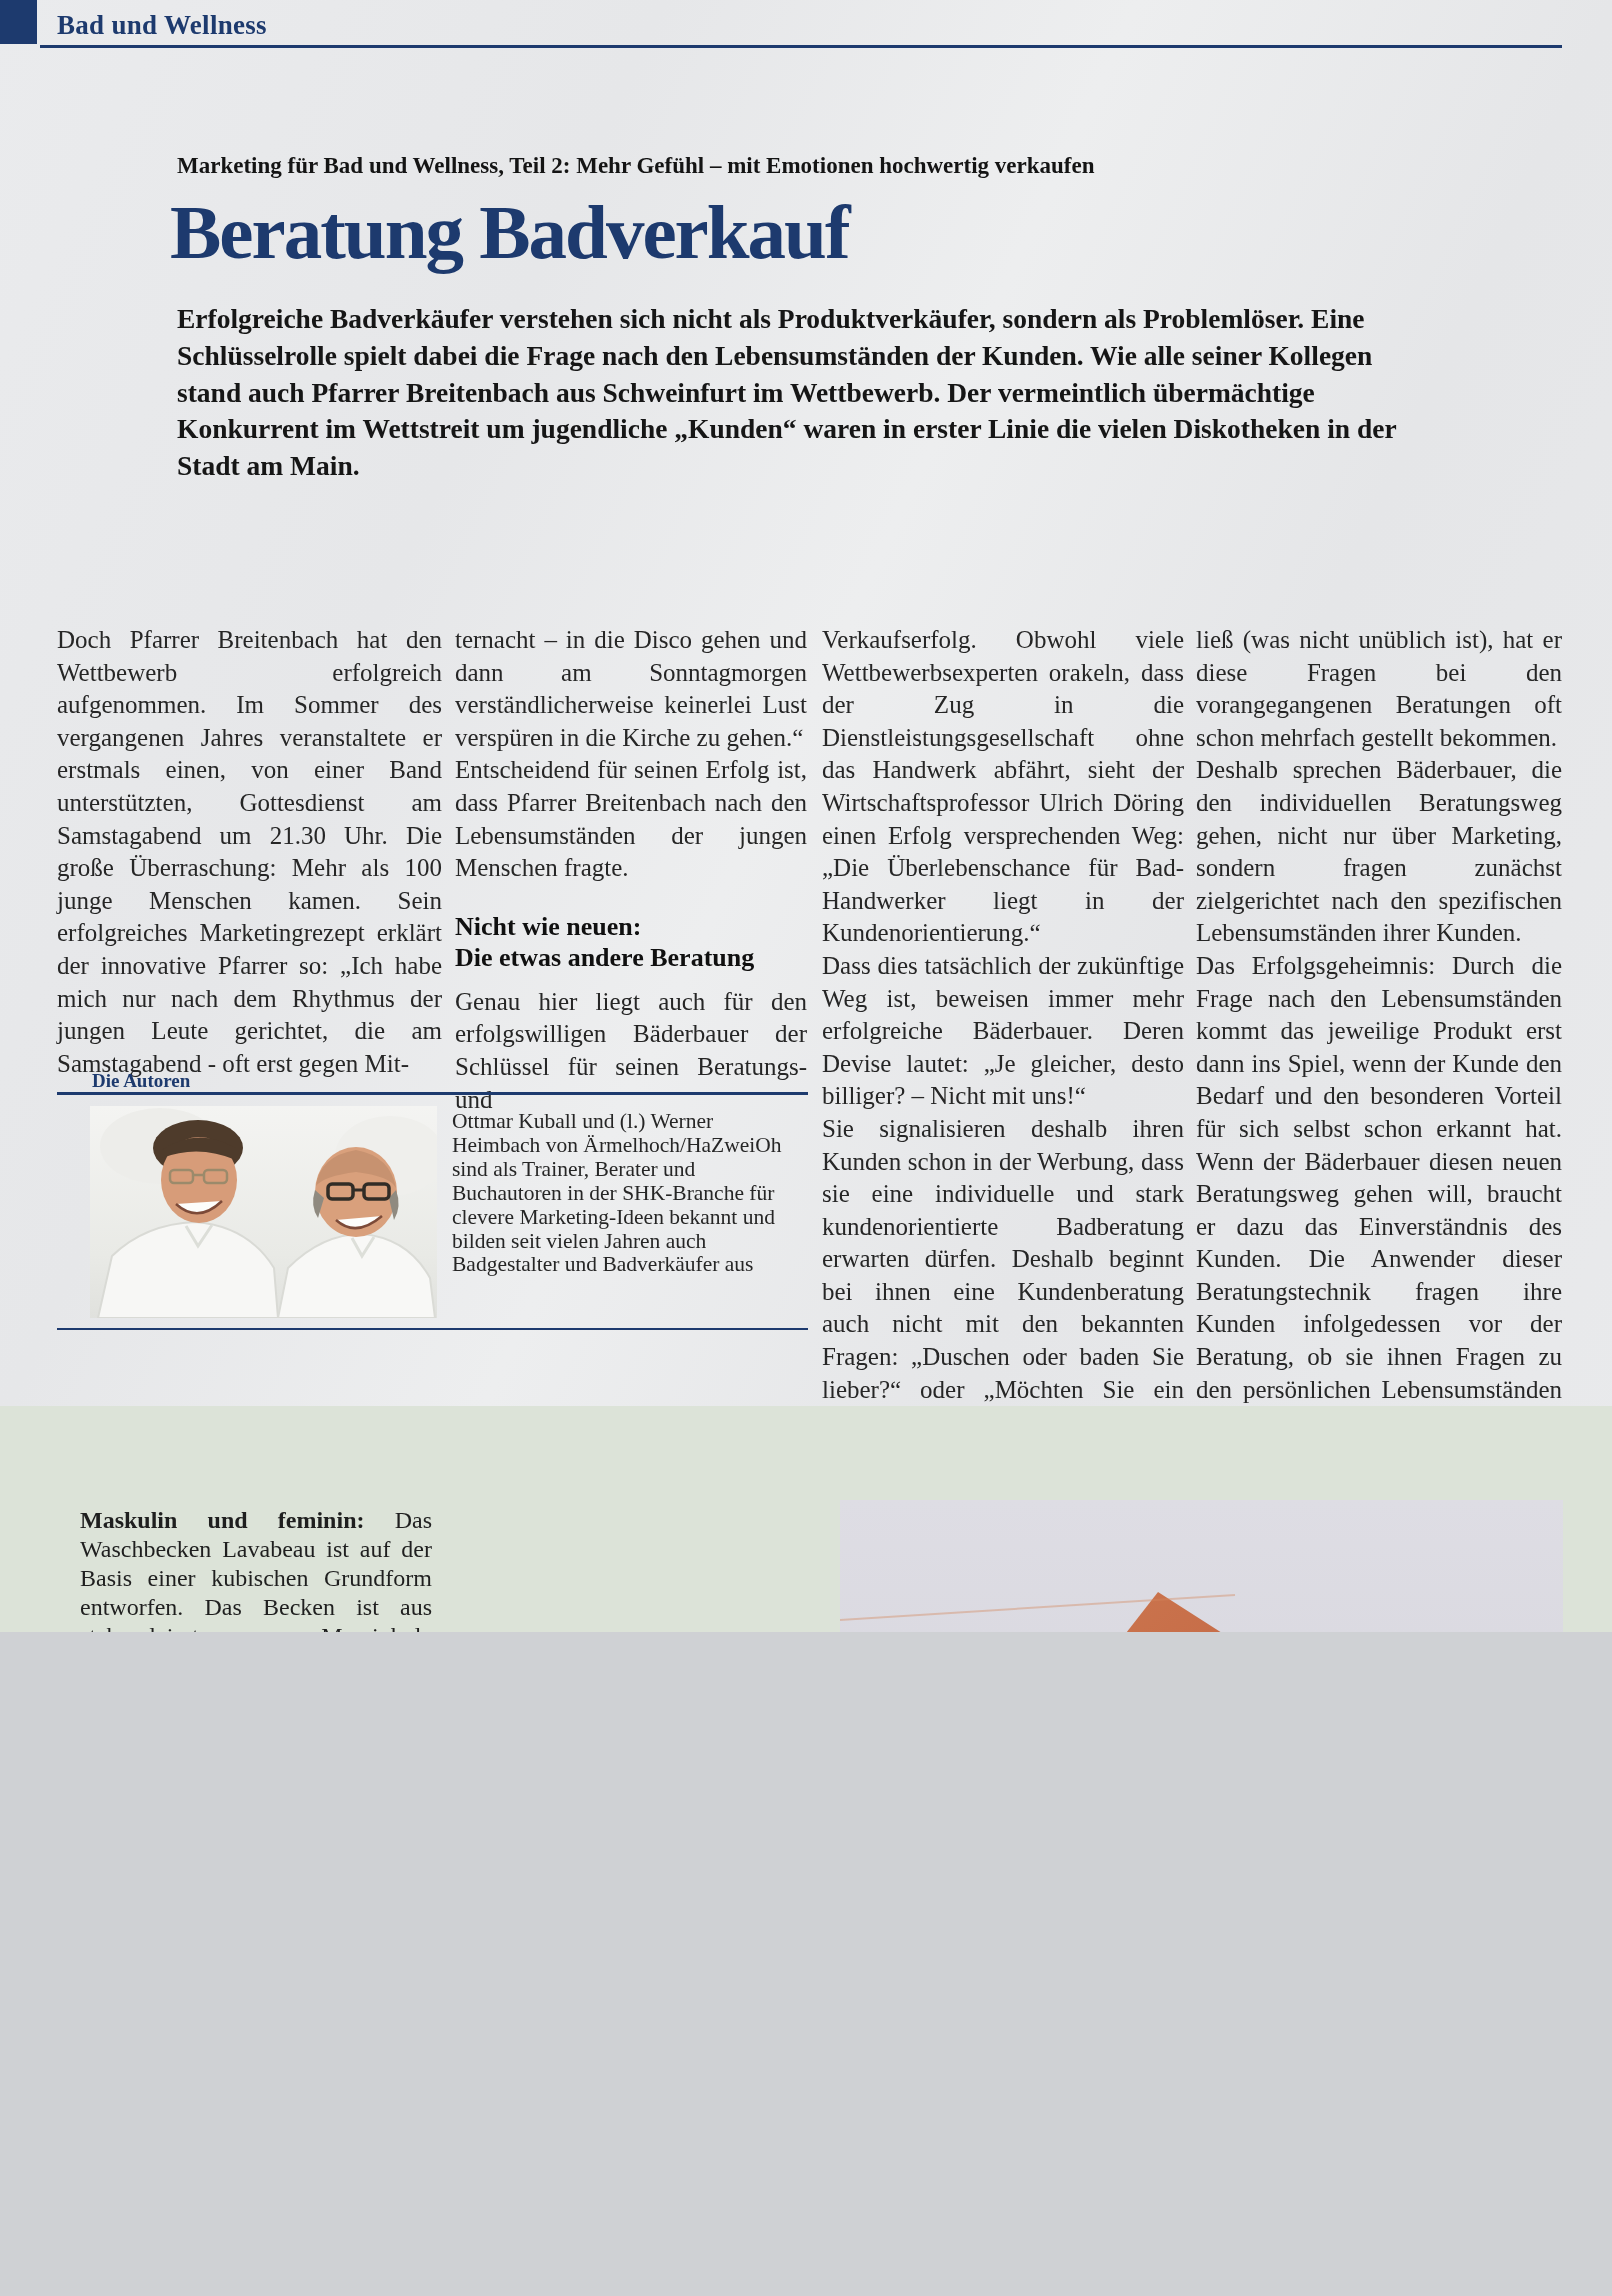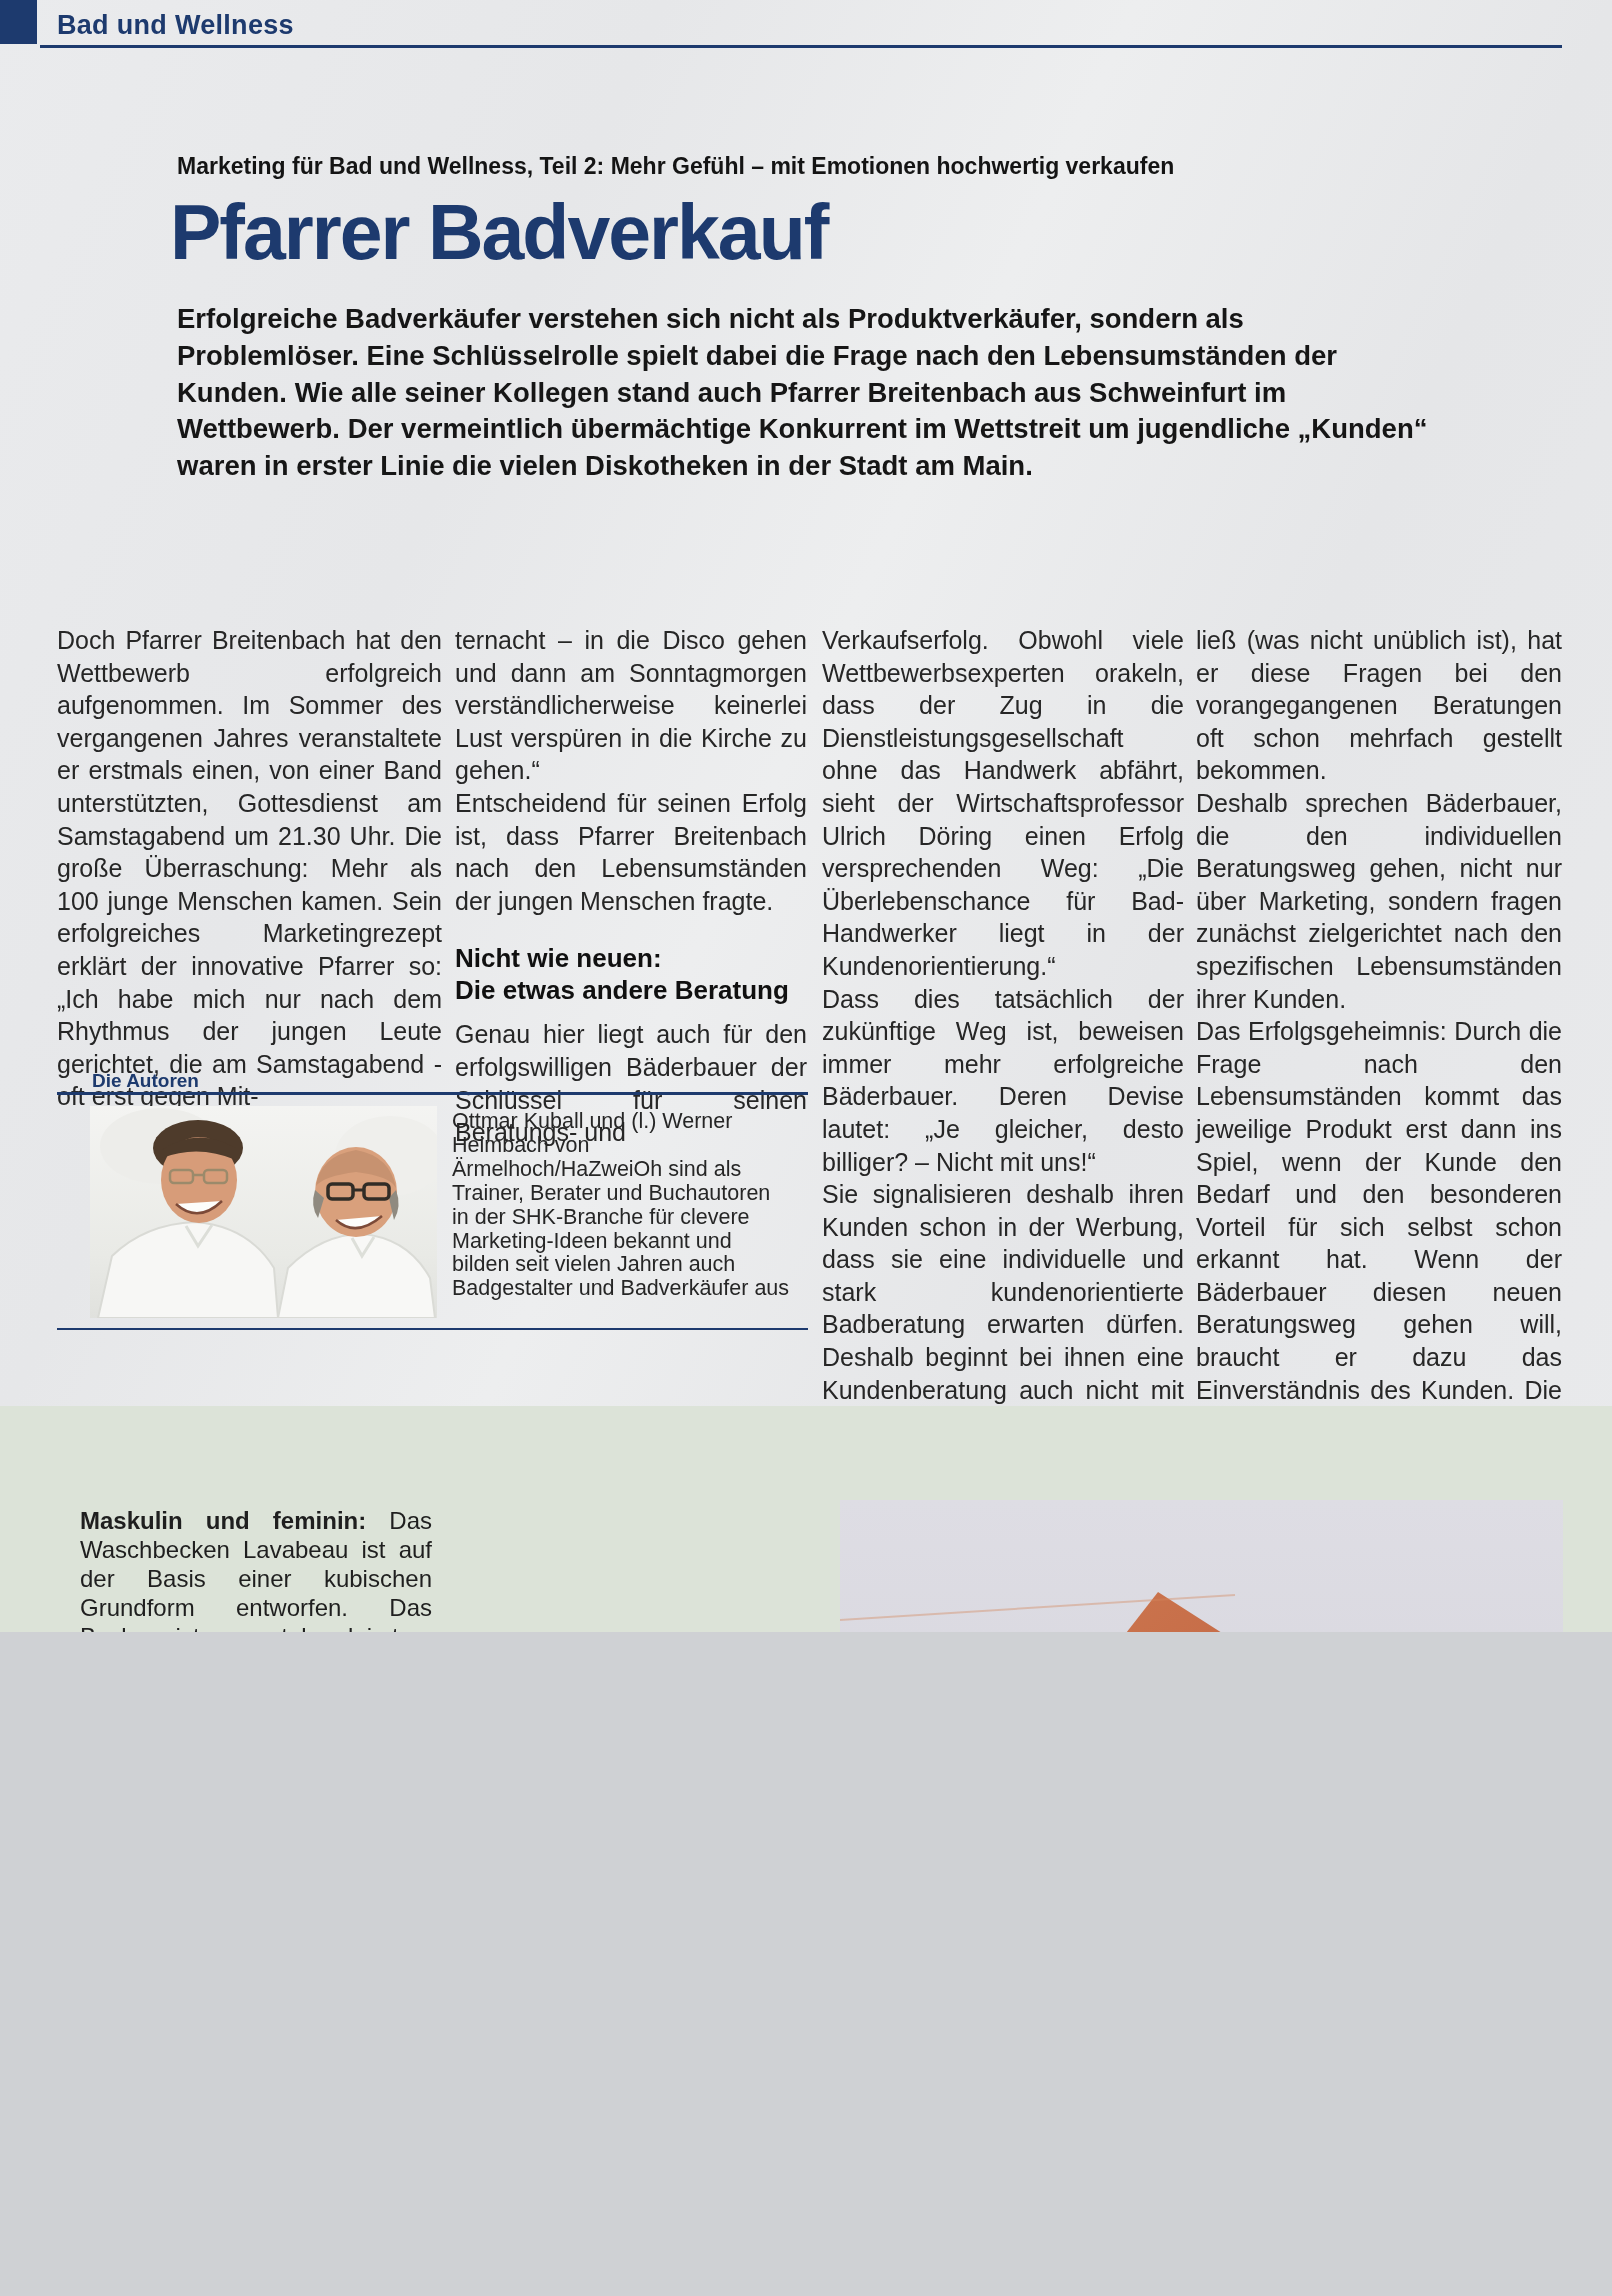--- a/index.html
+++ b/index.html
@@ -4,21 +4,21 @@
 <style>
   :root{
     --navy:#1d3a6e;
     --ink:#232323;
     --paper:#e8e9eb;
     --band:#dce3d8;
   }
   html,body{margin:0;padding:0;background:#cfd1d4;}
   .page{
     position:relative;width:1612px;height:1632px;overflow:hidden;
-    font-family:Liberation Sans, sans-serif;color:var(--ink);
+    font-family:Liberation Serif, serif;color:var(--ink);
     background:linear-gradient(115deg,#eaebed 0%,#e6e7e9 28%,#edeeef 48%,#e5e6e8 68%,#e9eaec 100%);
   }
   
   .corner-block{position:absolute;left:0;top:0;width:37px;height:44px;background:var(--navy);}
   .section-label{position:absolute;left:57px;top:10px;font-size:27px;font-weight:bold;color:var(--navy);letter-spacing:.3px;}
   .header-rule{position:absolute;left:40px;top:45px;width:1522px;height:3px;background:var(--navy);}
   
   .kicker{position:absolute;left:177px;top:153px;width:1280px;font-size:23px;font-weight:bold;color:#141414;}
   .title{position:absolute;left:170px;top:188px;font-size:77px;font-weight:bold;color:var(--navy);letter-spacing:-2px;}
   .lead{position:absolute;left:177px;top:301px;width:1252px;font-size:27.5px;line-height:36.8px;font-weight:bold;color:#161616;}
@@ -57,21 +57,21 @@
 </head>
 <body>
 
 <div class="page">
 
   <div class="corner-block"></div>
   <div class="section-label">Bad und Wellness</div>
   <div class="header-rule"></div>
 
   <div class="kicker">Marketing für Bad und Wellness, Teil 2: Mehr Gefühl – mit Emotionen hochwertig verkaufen</div>
-  <div class="title">Pfarrer Badverkauf</div>
+  <div class="title">Beratung Badverkauf</div>
   <div class="lead">Erfolgreiche Badverkäufer verstehen sich nicht als Produktverkäufer, sondern als Problemlöser. Eine Schlüsselrolle spielt dabei die Frage nach den Lebensumständen der Kunden. Wie alle seiner Kollegen stand auch Pfarrer Breitenbach aus Schweinfurt im Wettbewerb. Der vermeintlich übermächtige Konkurrent im Wettstreit um jugendliche „Kunden“ waren in erster Linie die vielen Diskotheken in der Stadt am Main.</div>
 
   <div class="bodycol" id="col1">
     <p>Doch Pfarrer Breitenbach hat den Wettbewerb erfolgreich aufgenommen. Im Sommer des vergangenen Jahres veranstaltete er erstmals einen, von einer Band unterstützten, Gottesdienst am Samstagabend um 21.30 Uhr. Die große Überraschung: Mehr als 100 junge Menschen kamen. Sein erfolgreiches Marketingrezept erklärt der innovative Pfarrer so: „Ich habe mich nur nach dem Rhythmus der jungen Leute gerichtet, die am Samstagabend - oft erst gegen Mit-</p>
   </div>
   <div class="bodycol" id="col2">
     <p>ternacht – in die Disco gehen und dann am Sonntagmorgen verständlicherweise keinerlei Lust verspüren in die Kirche zu gehen.“</p>
     <p>Entscheidend für seinen Erfolg ist, dass Pfarrer Breitenbach nach den Lebensumständen der jungen Menschen fragte.</p>
     <p class="subhead">Nicht wie neuen:</p>
     <p class="subhead second">Die etwas andere Beratung</p>

